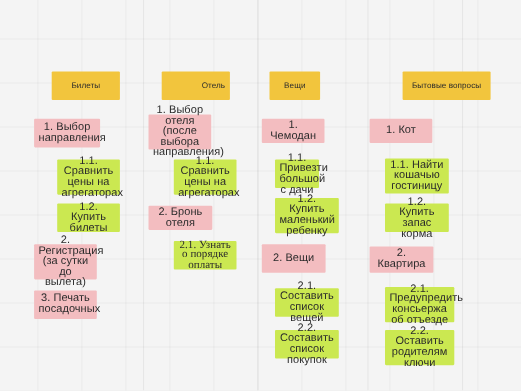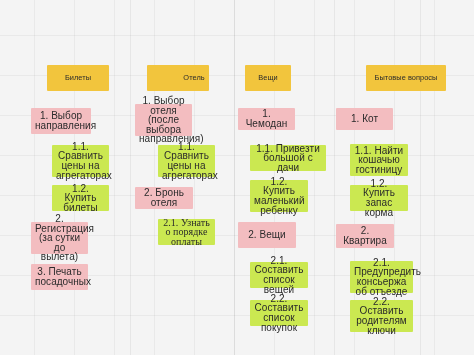--- a/index.html
+++ b/index.html
@@ -125,21 +125,21 @@
       </div>
       <div class="card sub" style="left: 158px; top: 219px; width: 57px; height: 26px; font-family: Liberation Serif, serif;">
         <span>2.1. Узнать о порядке оплаты</span>
       </div>
       <div class="card head" style="left: 245px; top: 65px; width: 46px; height: 26px;">
         <span>Вещи</span>
       </div>
       <div class="card task" style="left: 238px; top: 108px; width: 57px; height: 22px;">
         <span>1. Чемодан</span>
       </div>
-      <div class="card sub" style="left: 250px; top: 145px; width: 76px; height: 26px;">
+      <div class="card sub" style="left: 250px; top: 145px; width: 40px; height: 26px;">
         <span>1.1. Привезти большой с дачи</span>
       </div>
       <div class="card sub" style="left: 250px; top: 180px; width: 58px; height: 32px;">
         <span>1.2. Купить маленький ребенку</span>
       </div>
       <div class="card task" style="left: 238px; top: 222px; width: 58px; height: 26px;">
         <span>2. Вещи</span>
       </div>
       <div class="card sub" style="left: 250px; top: 262px; width: 58px; height: 26px; align-items: center;">
         <span>2.1. Составить список вещей</span>

